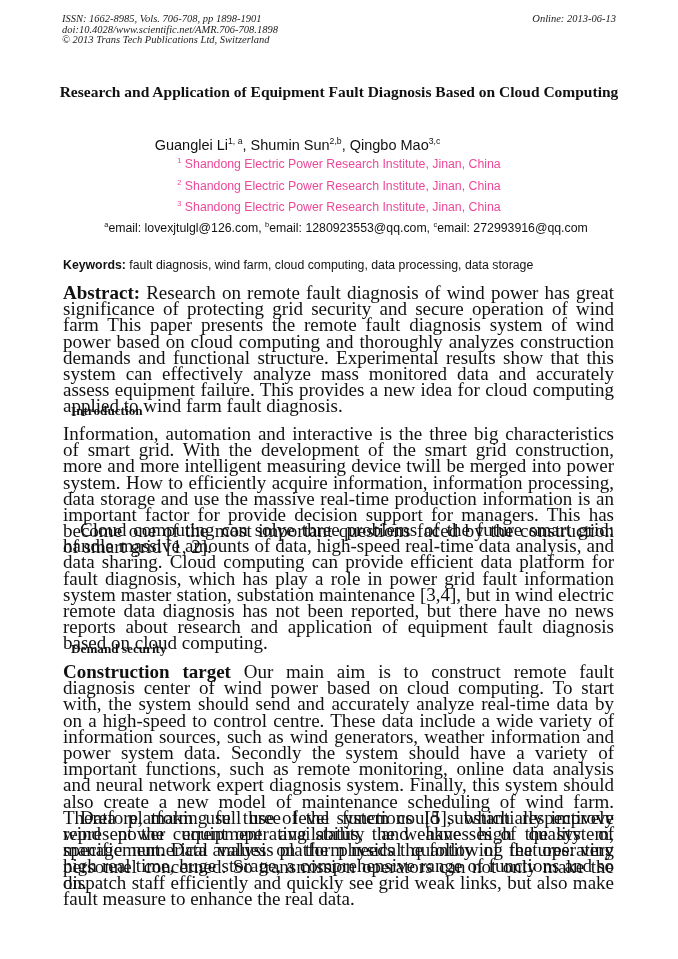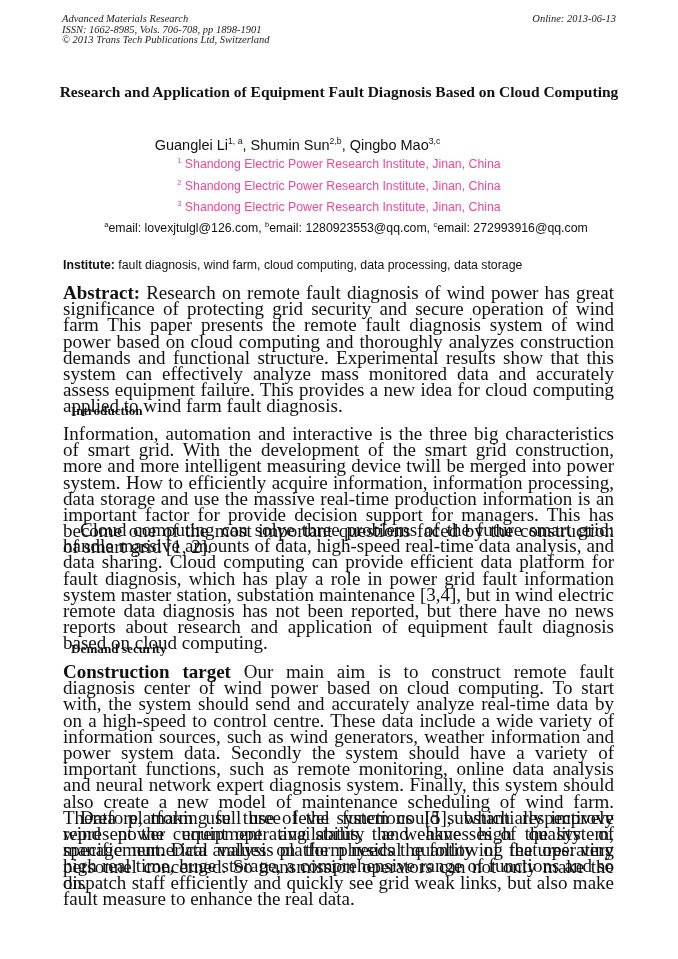--- a/index.html
+++ b/index.html
@@ -15,22 +15,22 @@
   .keywords b { font-weight:bold; }
   .para { position:absolute; left:63px; width:551px; font-family:"Liberation Serif", serif; font-size:19px; line-height:16.2px; text-align:justify; color:#111; }
   .para .lead { font-weight:bold; }
   .indent { text-indent:17px; }
   .sec { position:absolute; left:63px; font-family:"Liberation Serif", serif; font-weight:bold; font-size:13.2px; color:#111;margin-left:8px; }
 </style>
 </head>
 <body>
 
 <div class="hdr">
-  <div>Advanced Materials Research</div>
   <div>ISSN: 1662-8985, Vols. 706-708, pp 1898-1901</div>
+  <div>doi:10.4028/www.scientific.net/AMR.706-708.1898</div>
   <div>© 2013 Trans Tech Publications Ltd, Switzerland</div>
   <div class="hdr-online">Online: 2013-06-13</div>
 </div>
 
 <div class="title">Research and Application of Equipment Fault Diagnosis Based on Cloud Computing</div>
 
 <div class="authors">
   <span>Guanglei Li</span><sup>1, a</sup>, <span>Shumin Sun</span><sup>2,b</sup>, <span>Qingbo Mao</span><sup>3,c</sup>
 </div>
 
@@ -42,21 +42,21 @@
 </div>
 <div class="aff" style="top:200px;">
   <sup>3</sup> <span>Shandong Electric Power Research Institute, Jinan, China</span>
 </div>
 
 <div class="emails">
   <sup>a</sup><span>email: lovexjtulgl@126.com, </span><sup>b</sup><span>email: 1280923553@qq.com, </span><sup>c</sup><span>email: 272993916@qq.com</span>
 </div>
 
 <div class="keywords">
-  <b>Institute:</b><span> fault diagnosis, wind farm, cloud computing, data processing, data storage</span>
+  <b>Keywords:</b><span> fault diagnosis, wind farm, cloud computing, data processing, data storage</span>
 </div>
 
 <div class="para" style="top:285px;">
   <span class="lead">Abstract:</span><span> Research on remote fault diagnosis of wind power has great significance of protecting grid security and secure operation of wind farm This paper presents the remote fault diagnosis system of wind power based on cloud computing and thoroughly analyzes construction demands and functional structure. Experimental results show that this system can effectively analyze mass monitored data and accurately assess equipment failure. This provides a new idea for cloud computing applied to wind farm fault diagnosis.</span>
 </div>
 
 <div class="sec" style="top:403px;">Introduction</div>
 
 <div class="para" style="top:426px;">Information, automation and interactive is the three big characteristics of smart grid. With the development of the smart grid construction, more and more intelligent measuring device twill be merged into power system. How to efficiently acquire information, information processing, data storage and use the massive real-time production information is an important factor for provide decision support for managers. This has become one of the most important questions faced by the construction of smart grid [1, 2].</div>
 

